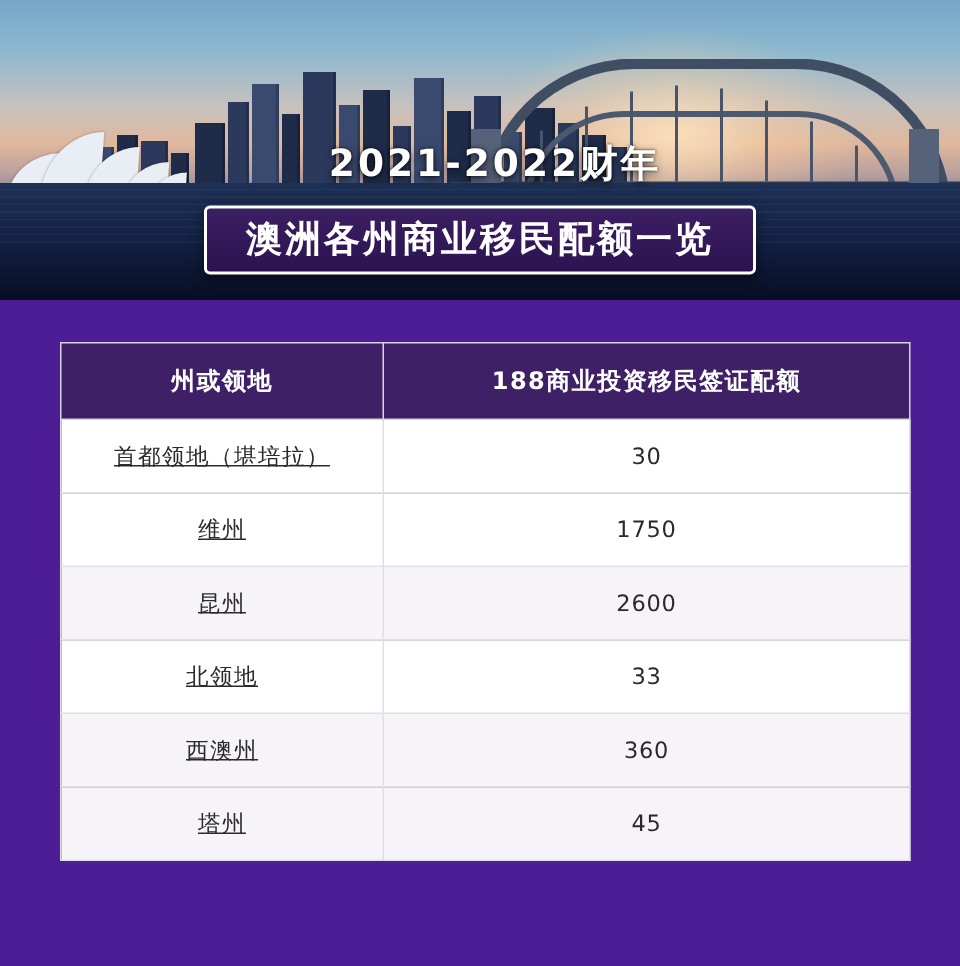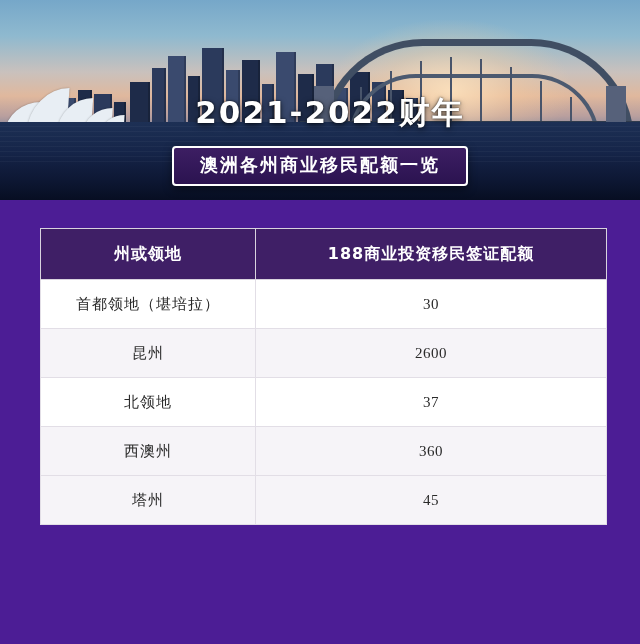--- a/index.html
+++ b/index.html
@@ -161,40 +161,40 @@
   .title-wrap {
     position: absolute;
     left: 0;
     top: 92px;
     width: 640px;
     text-align: center;
     z-index: 5;
   }
   .title-main {
     font-family: "DejaVu Sans", "Liberation Sans", sans-serif;
-    font-size: 31px;
+    font-size: 25px;
     font-weight: bold;
     color: #ffffff;
     letter-spacing: 2px;
     text-shadow: 0 2px 6px rgba(0,0,0,0.65), 0 0 2px rgba(0,0,0,0.8);
     margin-left: 20px;
   }
   .subtitle-bar {
     margin: 12px auto 0;
     display: inline-block;
     position: relative;
     padding: 8px 26px 9px;
     background: linear-gradient(to bottom, #3d1e63 0%, #2b1350 100%);
     border: 2px solid #ffffff;
     border-radius: 4px;
     box-shadow: 0 3px 10px rgba(0,0,0,0.45);
   }
   .subtitle-bar .txt {
     font-family: "DejaVu Sans", "Liberation Sans", sans-serif;
-    font-size: 18px;
+    font-size: 24px;
     font-weight: bold;
     color: #ffffff;
     letter-spacing: 2px;
     line-height: 1;
     white-space: nowrap;
   }
 
   
   .table-area {
     position: absolute;
@@ -227,22 +227,22 @@
     height: 46px;
     text-align: center;
     font-size: 15px;
     color: #2a2a2a;
     border: 1px solid #e2dee6;
     background: #ffffff;
   }
   table.quota tr.alt td {
     background: #f6f4f8;
   }
-  table.quota td.region { letter-spacing: 1px; }
-  table.quota td.quota { letter-spacing: 0.5px; font-family: Liberation Serif, serif; }
+  table.quota td.region { letter-spacing: 1px; text-decoration: underline; }
+  table.quota td.quota { letter-spacing: 0.5px; }
 </style>
 </head>
 <body>
 
 <div class="poster">
 
   <div class="hero">
     <div class="sky"></div>
     <div class="sun-glow"></div>
 
@@ -309,27 +309,31 @@
         <tr>
           <th class="col-region">州或领地</th>
           <th class="col-quota">188商业投资移民签证配额</th>
         </tr>
       </thead>
       <tbody>
         <tr>
           <td class="region">首都领地（堪培拉）</td>
           <td class="quota">30</td>
         </tr>
+        <tr>
+          <td class="region">维州</td>
+          <td class="quota">1750</td>
+        </tr>
         <tr class="alt">
           <td class="region">昆州</td>
           <td class="quota">2600</td>
         </tr>
         <tr>
           <td class="region">北领地</td>
-          <td class="quota">37</td>
+          <td class="quota">33</td>
         </tr>
         <tr class="alt">
           <td class="region">西澳州</td>
           <td class="quota">360</td>
         </tr>
         <tr class="alt">
           <td class="region">塔州</td>
           <td class="quota">45</td>
         </tr>
       </tbody>

